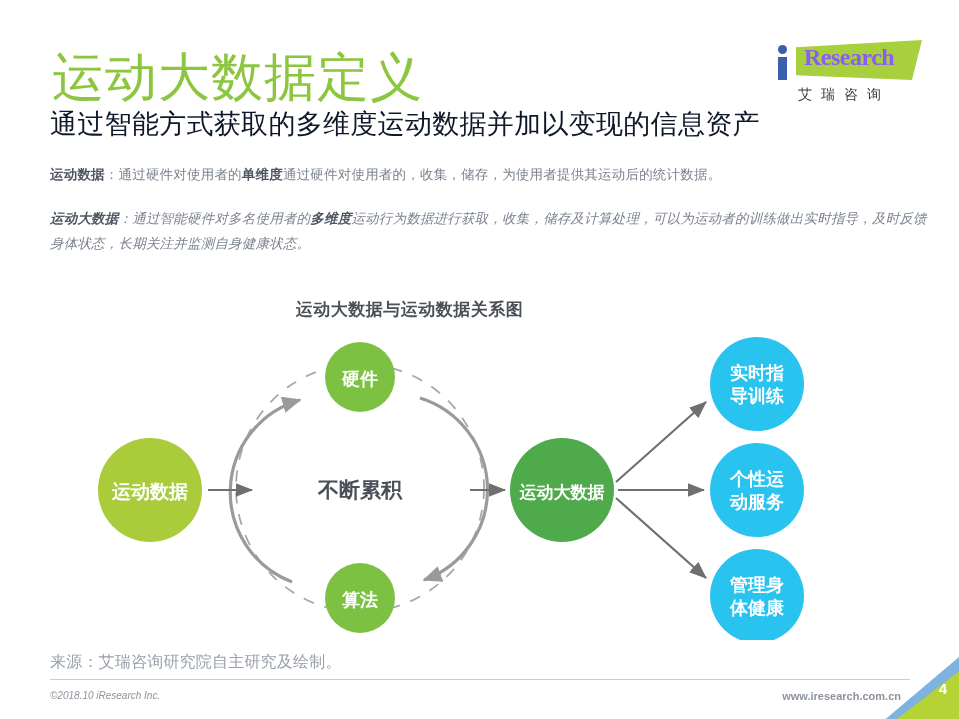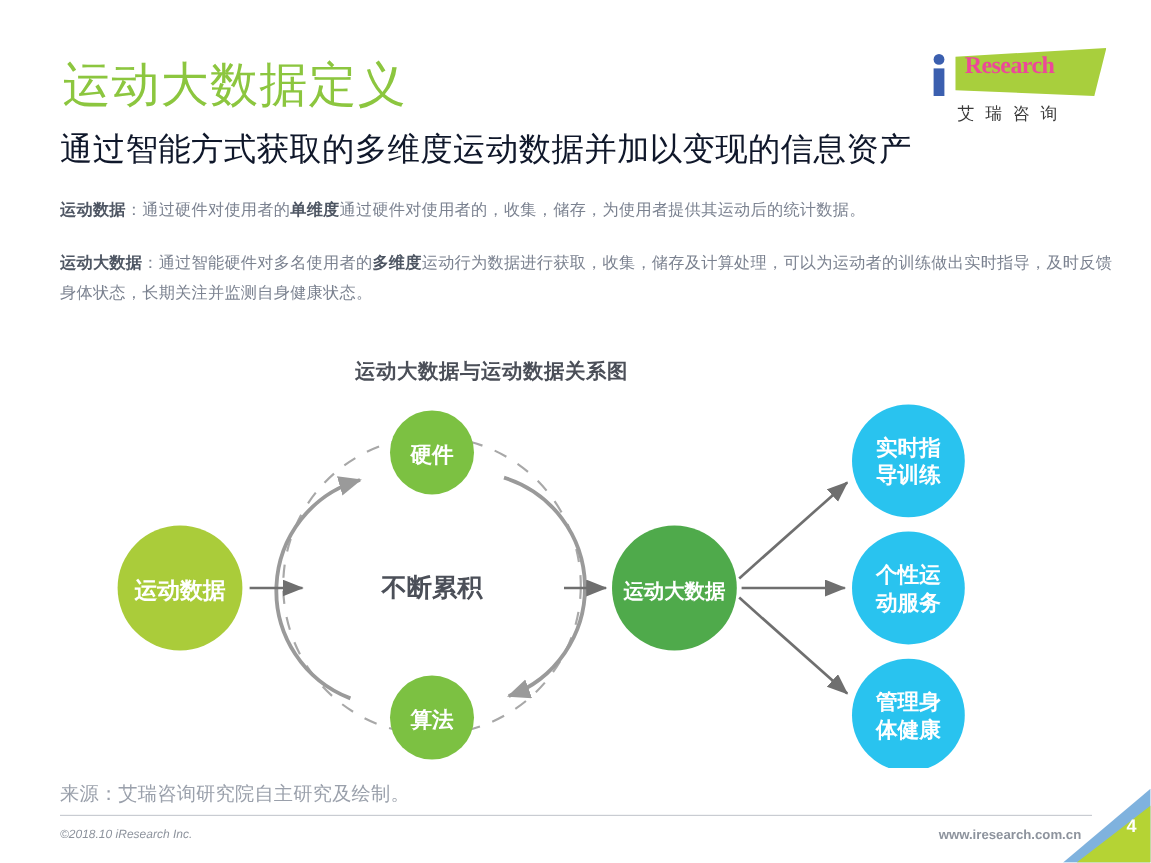--- a/index.html
+++ b/index.html
@@ -57,42 +57,42 @@
     left: 6px;
     top: 19px;
     width: 9px;
     height: 23px;
     background: #3B5FAF;
   }
   .logo-research {
     position: absolute;
     left: 32px;
     top: 6px;
-    font-size: 20px;
-    font-weight: bold;
-    color: #ec4899;
+    font-size: 24px;
+    font-weight: bold;
+    color: #8b5cf6;
     letter-spacing: -0.5px;
     font-family: "Liberation Serif", "DejaVu Serif", serif;
   }
   .logo-cn {
     position: absolute;
     top: 48px;
     left: 26px;
     font-size: 14px;
     color: #3a3a3a;
     letter-spacing: 9px;
     font-weight: normal;
   }
 
   
   .title-main {
     position: absolute;
     left: 52px;
     top: 49px;
-    font-size: 40px;
+    font-size: 52px;
     color: #8CC63F;
     letter-spacing: 1px;
     line-height: 1.1;
     white-space: nowrap;
   }
   .title-sub {
     position: absolute;
     left: 50px;
     top: 106px;
     font-size: 27px;
@@ -109,21 +109,21 @@
     color: #7b8290;
     line-height: 1.85;
     letter-spacing: 0.2px;
     width: 880px;
   }
   .para b {
     color: #4e5663;
     font-weight: bold;
   }
   .para-1 { top: 163px; }
-  .para-2 { top: 207px; }
+  .para-2 { top: 207px; font-style: italic; }
 
   
   .chart-title {
     position: absolute;
     top: 298px;
     left: 0;
     width: 819px;
     text-align: center;
     font-size: 17px;
     font-weight: bold;

